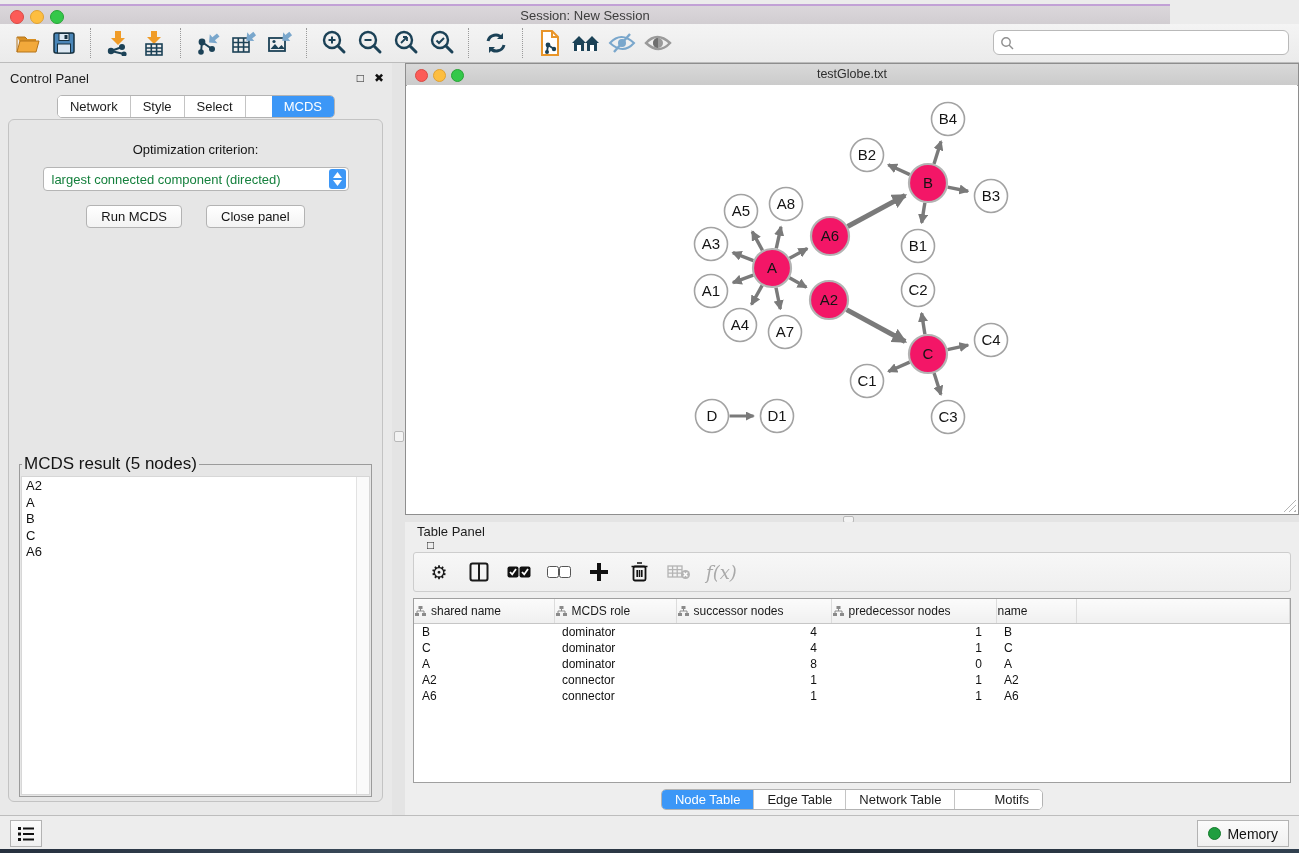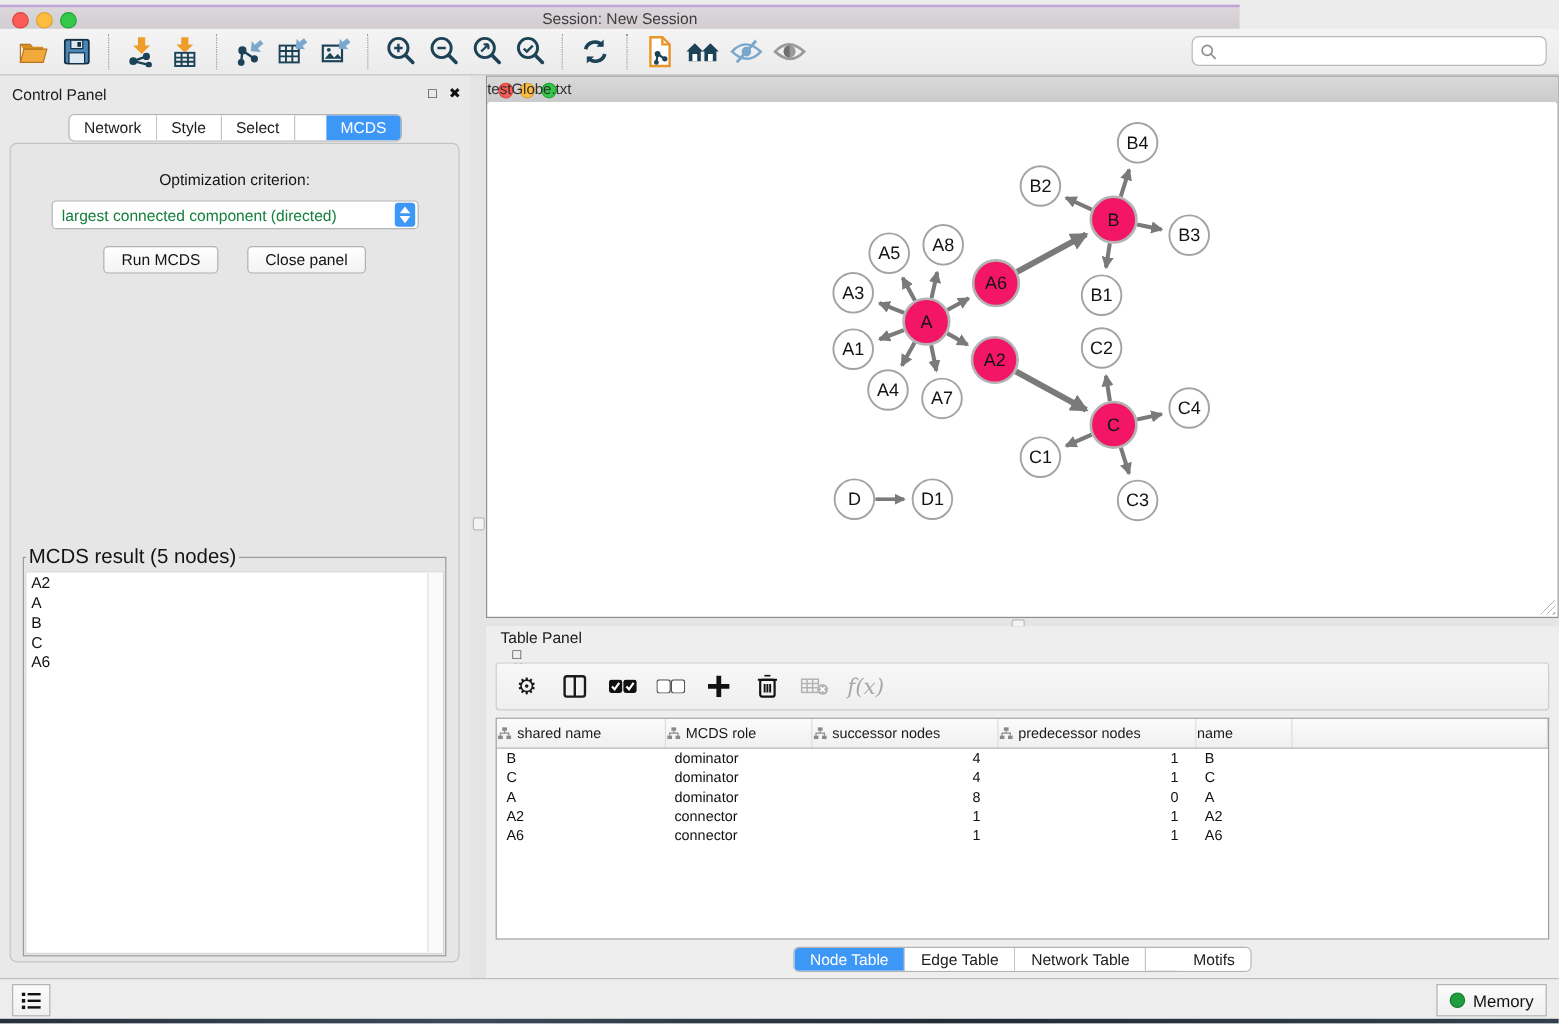--- a/index.html
+++ b/index.html
@@ -2,21 +2,21 @@
 <html><head>
 <meta charset="utf-8">
 <style>
   html,body{margin:0;padding:0;}
   body{
     width:1299px;height:853px;position:relative;overflow:hidden;
     font-family:"Liberation Sans",sans-serif;background:#ececec;
     -webkit-font-smoothing:antialiased;
   }
   
-  .titlebar{position:absolute;left:0;top:4px;width:1033px;height:24px;
+  .titlebar{position:absolute;left:0;top:4px;width:1170px;height:24px;
     background:linear-gradient(#dcd8dc,#cfcbcf);border-bottom:1px solid #a9a5a9;}
   .titlebar .violet{position:absolute;left:0;top:0;width:100%;height:2px;background:#c2a1d6;}
   .tl{position:absolute;top:6px;width:12px;height:12px;border-radius:50%;}
   .tl.r{left:10px;background:#fc5b57;border:1px solid #d94a44;}
   .tl.y{left:30px;background:#fdbe40;border:1px solid #dfa133;}
   .tl.g{left:50px;background:#34c84a;border:1px solid #27a436;}
   .title-text{position:absolute;left:0;right:0;top:4px;text-align:center;
     font-size:13px;color:#3d3d3d;}
   
   .toolbar{position:absolute;left:0;top:24px;width:1299px;height:39px;
@@ -65,21 +65,21 @@
   .hdivider{position:absolute;left:405px;top:515px;width:894px;height:7px;background:#e4e4e4;}
   .hdivider .grip{position:absolute;left:438px;top:1px;width:9px;height:5px;background:#f3f3f3;
     border:1px solid #b9b9b9;border-radius:2px;}
   
   .netwin{position:absolute;left:405px;top:63px;width:894px;height:452px;
     border:1px solid #8e8e8e;box-sizing:border-box;background:#fff;}
   .netwin .wtitle{height:21px;background:linear-gradient(#d9d9d9,#cbcbcb);
     border-bottom:1px solid #a5a5a5;position:relative;}
   .netwin .wtitle .tl{top:5px;width:11px;height:11px;}
   .netwin .wtitle .tl.r{left:9px;} .netwin .wtitle .tl.y{left:27px;} .netwin .wtitle .tl.g{left:45px;}
-  .netwin .wtitle .wt-text{position:absolute;left:0;right:0;top:3px;text-align:left;font-size:12.5px;color:#2e2e2e;}
+  .netwin .wtitle .wt-text{position:absolute;left:0;right:0;top:3px;text-align:center;font-size:12.5px;color:#2e2e2e;}
   .net-canvas{position:absolute;left:1px;right:1px;top:21px;bottom:1px;background:#fff;overflow:hidden;}
   .resize-grip{position:absolute;right:1px;bottom:1px;width:13px;height:13px;
     background:
      linear-gradient(135deg,transparent 50%,#b5b5b5 50%,#b5b5b5 55%,transparent 55%,
        transparent 70%, #b5b5b5 70%, #b5b5b5 75%, transparent 75%, transparent 90%, #b5b5b5 90%);}
   
   .table-panel{position:absolute;left:405px;top:522px;width:894px;height:293px;background:#eeeeee;}
   .tp-head{height:24px;display:flex;align-items:flex-start;padding:2px 10px 0 12px;flex-direction:column;}
   .tp-head .ttl{font-size:13px;color:#1c1c1c;flex:1;}
   .tp-toolbar{position:absolute;left:8px;right:8px;top:30px;height:40px;

